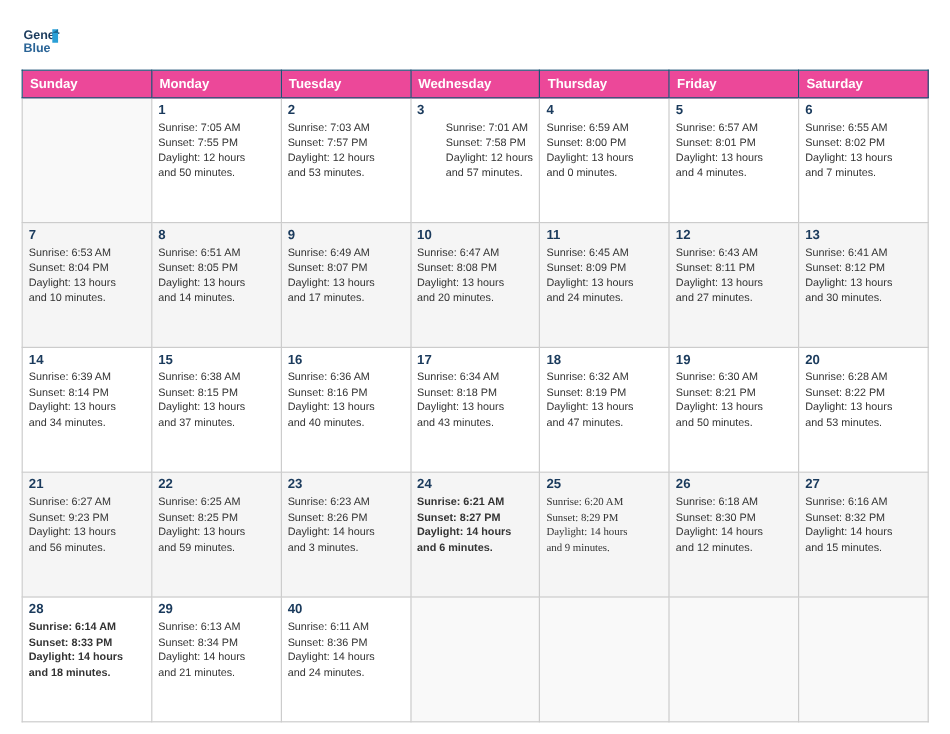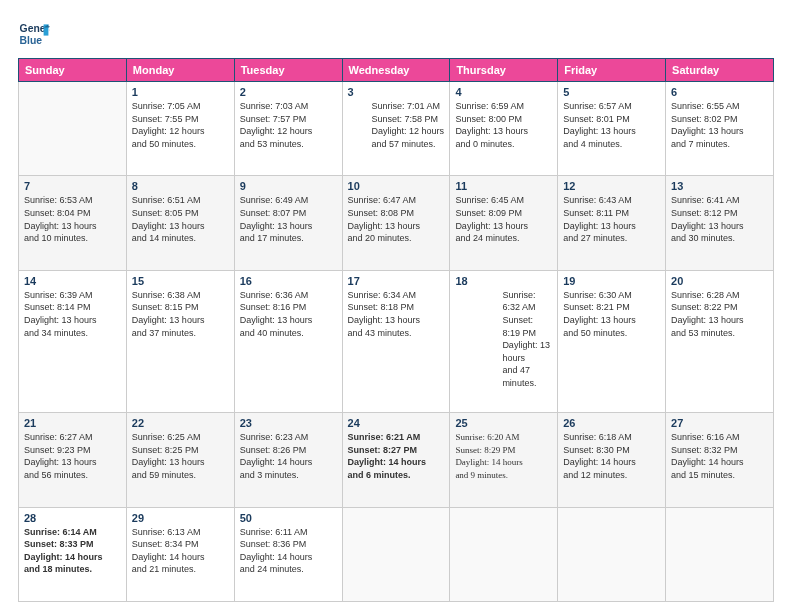--- a/index.html
+++ b/index.html
@@ -240,21 +240,21 @@
           </td>
           <td>
             <span class="day-num">17</span>
             <div class="day-info" style="white-space: pre-line;">Sunrise: 6:34 AM
 Sunset: 8:18 PM
 Daylight: 13 hours
 and 43 minutes.</div>
           </td>
           <td>
             <span class="day-num">18</span>
-            <div class="day-info" style="white-space: pre-line; margin-left: 47px;">Sunrise: 6:32 AM
+            <div class="day-info" style="white-space: pre-line;">Sunrise: 6:32 AM
 Sunset: 8:19 PM
 Daylight: 13 hours
 and 47 minutes.</div>
           </td>
           <td>
             <span class="day-num">19</span>
             <div class="day-info" style="white-space: pre-line;">Sunrise: 6:30 AM
 Sunset: 8:21 PM
 Daylight: 13 hours
 and 50 minutes.</div>
@@ -327,21 +327,21 @@
 and 18 minutes.</div>
           </td>
           <td>
             <span class="day-num">29</span>
             <div class="day-info" style="white-space: pre-line;">Sunrise: 6:13 AM
 Sunset: 8:34 PM
 Daylight: 14 hours
 and 21 minutes.</div>
           </td>
           <td>
-            <span class="day-num">50</span>
+            <span class="day-num">40</span>
             <div class="day-info" style="white-space: pre-line;">Sunrise: 6:11 AM
 Sunset: 8:36 PM
 Daylight: 14 hours
 and 24 minutes.</div>
           </td>
           <td class="empty"></td>
           <td class="empty"></td>
           <td class="empty"></td>
           <td class="empty"></td>
         </tr>

